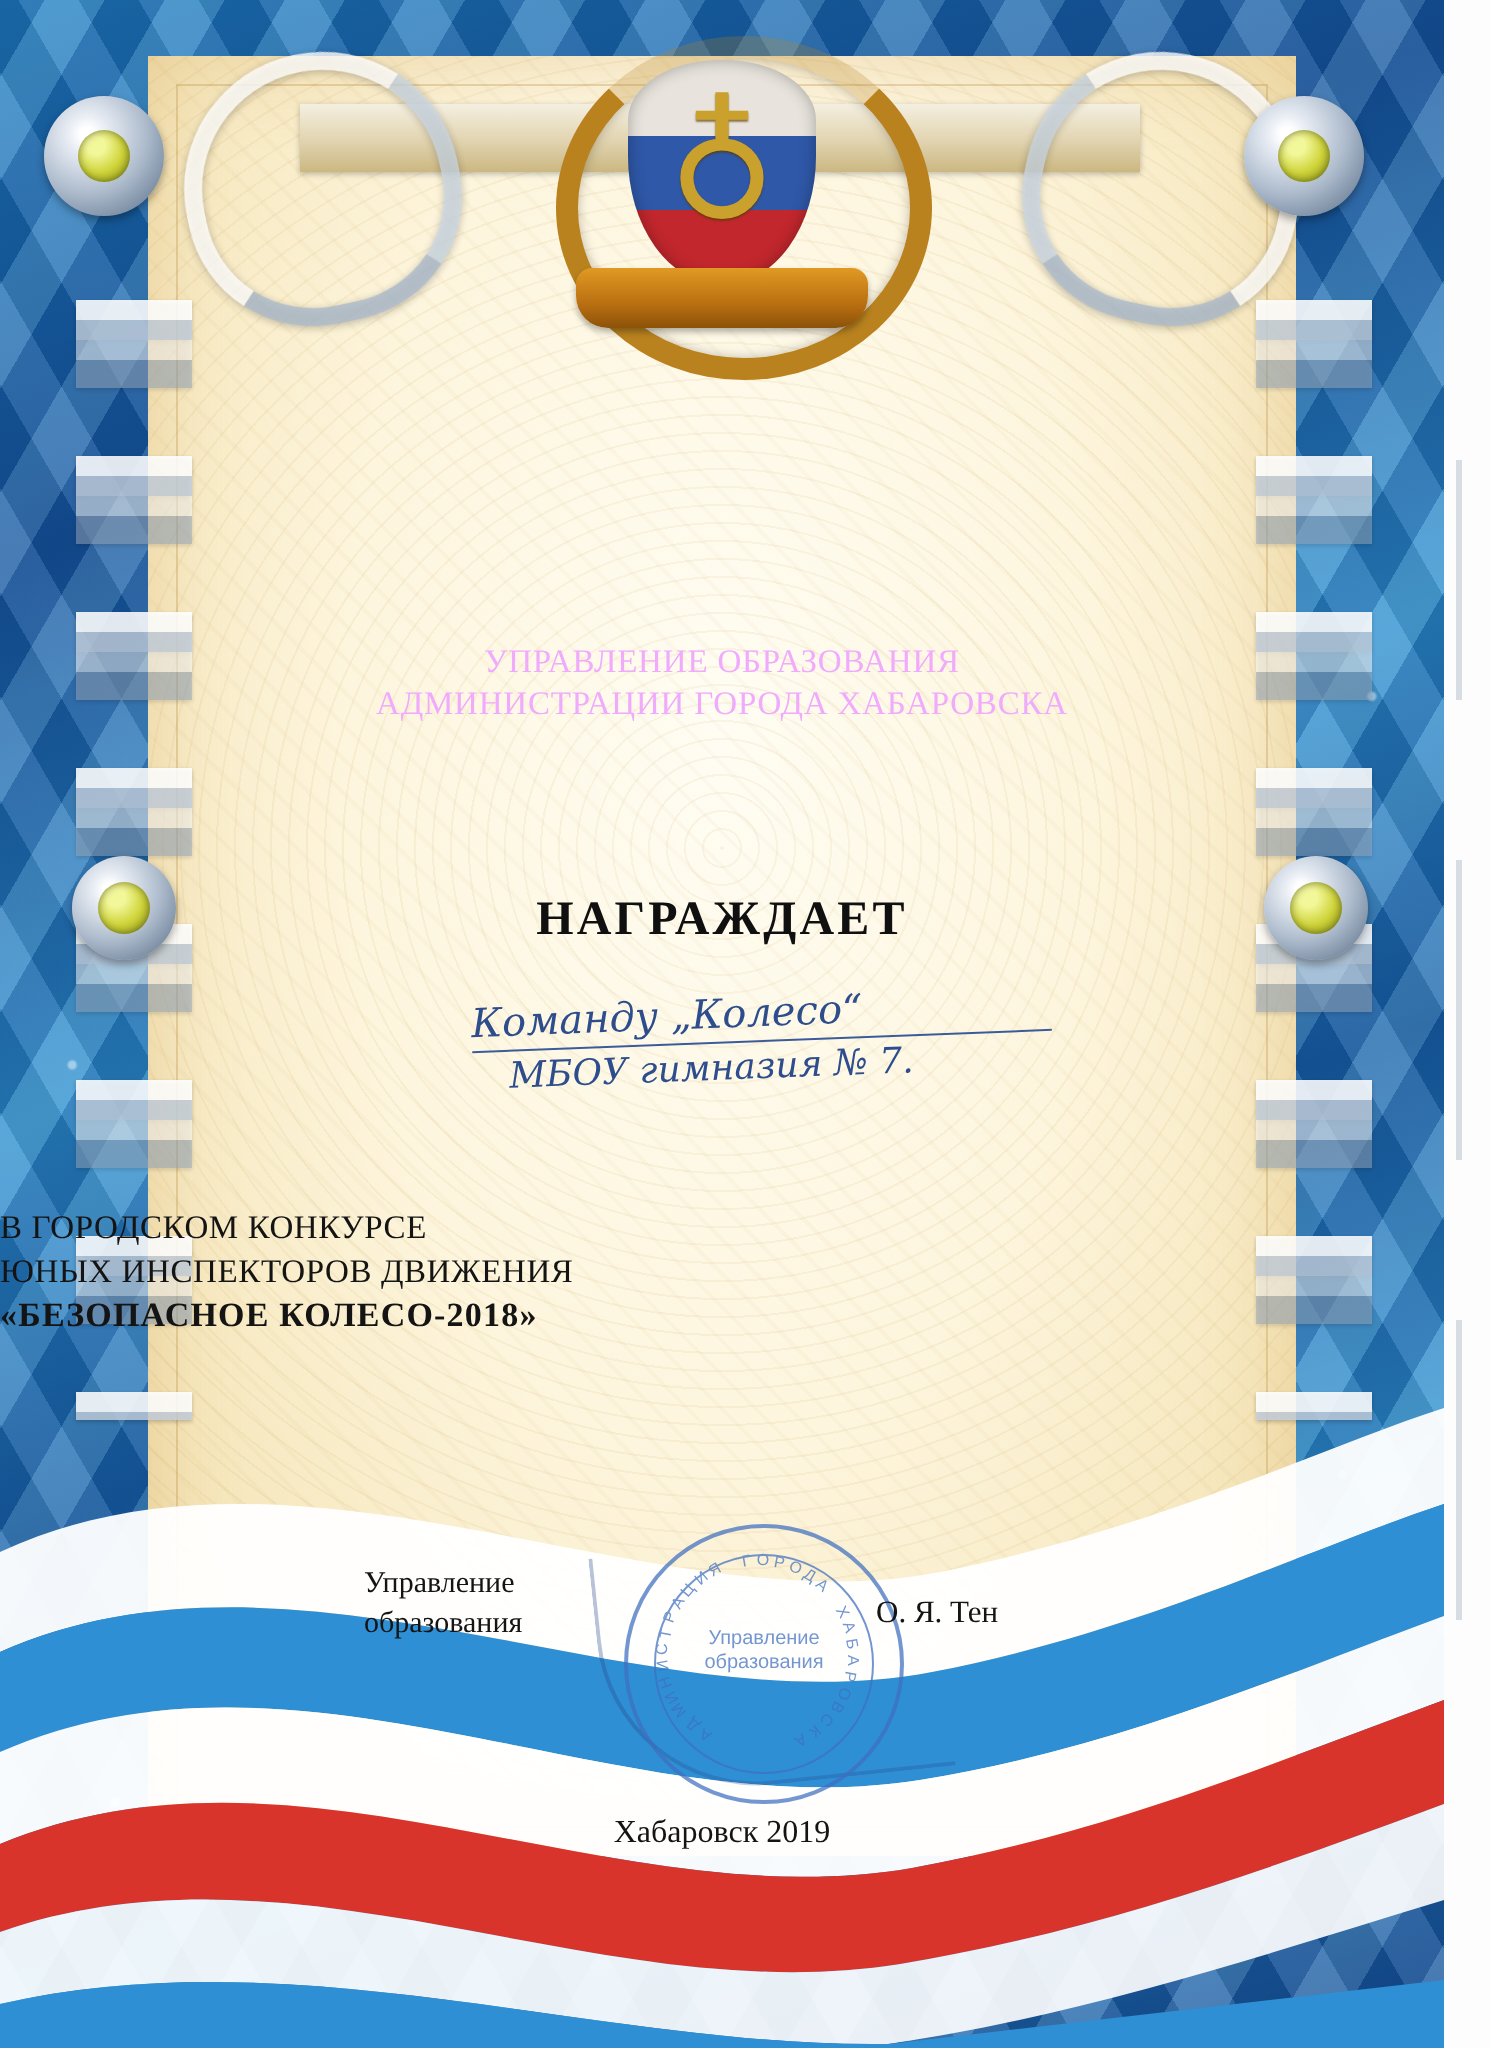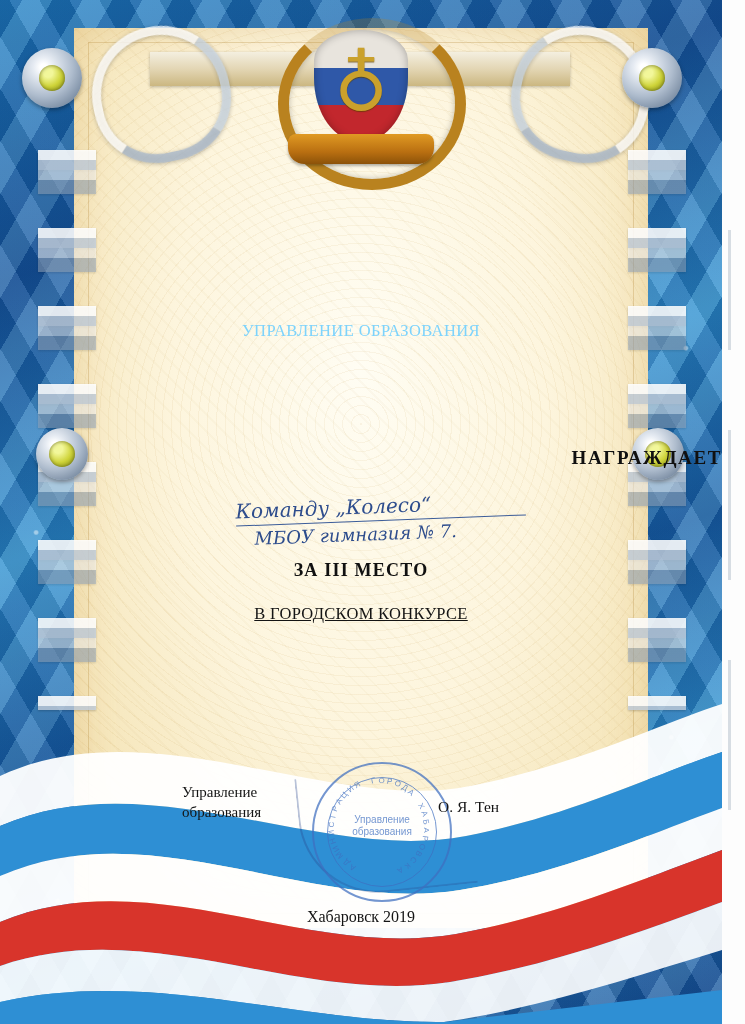--- a/index.html
+++ b/index.html
@@ -207,27 +207,27 @@
     -webkit-text-fill-color: transparent;
     text-shadow: 0 2px 1px rgba(255,255,255,.45);
   }
   .org {
     position: absolute;
     left: 0; top: 320px; width: 722px;
     text-align: center;
     font-size: 16.5px;
     line-height: 21px;
     letter-spacing: .4px;
-    color: #7dd3fc;
+    color: #f0abfc;
   }
   .awards {
     position: absolute;
     left: 0; top: 447px; width: 722px;
-    text-align: right;
-    font-size: 19px;
+    text-align: center;
+    font-size: 24px;
     font-weight: bold;
     letter-spacing: 1.6px;
     color: #101010;
   }
   .handwriting {
     position: absolute;
     left: 236px; top: 493px;
     width: 290px;
     color: #1d3f86;
     font-family: "DejaVu Serif", serif;
@@ -244,26 +244,24 @@
     left: 0; top: 560px; width: 722px;
     text-align: center;
     font-size: 18px;
     font-weight: bold;
     letter-spacing: 1.2px;
     color: #101010;
   }
   .contest {
     position: absolute;
     left: 0; top: 603px; width: 722px;
-    text-align: center;
     font-size: 16.5px;
     line-height: 22px;
     letter-spacing: .3px;
     color: #141414;
-    text-decoration: underline;
   }
   .contest .strong { font-weight: bold; font-size: 17px; letter-spacing: .6px; }
 
   
   .sig-role {
     position: absolute;
     left: 182px; top: 782px;
     font-size: 15px;
     line-height: 20px;
     color: #141414;
@@ -363,33 +361,35 @@
       <div class="wreath"></div>
       <div class="shield">
         <div class="eagle">♁</div>
       </div>
       <div class="ribbon"></div>
     </div>
 
 
     <div class="org">
       <div>УПРАВЛЕНИЕ ОБРАЗОВАНИЯ</div>
+      <div>АДМИНИСТРАЦИИ ГОРОДА ХАБАРОВСКА</div>
     </div>
 
     <div class="awards">НАГРАЖДАЕТ</div>
 
     <div class="handwriting">
       <span class="hand-line-1">Команду „Колесо“</span>
       <span class="hand-line-2">МБОУ гимназия № 7.</span>
     </div>
 
-    <div class="place">ЗА III МЕСТО</div>
 
     <div class="contest">
       <div>В ГОРОДСКОМ КОНКУРСЕ</div>
+      <div>ЮНЫХ ИНСПЕКТОРОВ ДВИЖЕНИЯ</div>
+      <div class="strong">«БЕЗОПАСНОЕ КОЛЕСО-2018»</div>
     </div>
 
     <div class="ribbons">
       <svg width="722" height="334" viewBox="0 0 722 334" xmlns="http://www.w3.org/2000/svg">
         <path d="M0,86 C150,16 330,124 470,96 C580,74 660,34 722,14 L722,62 C650,86 570,126 466,146 C320,174 150,70 0,136 Z" fill="#ffffff" opacity="0.95"></path>
         <path d="M0,136 C150,70 320,174 466,146 C570,126 650,86 722,62 L722,118 C645,146 560,184 460,200 C310,224 150,120 0,186 Z" fill="#2e8fd4"></path>
         <path d="M0,186 C150,120 310,224 460,200 C560,184 645,146 722,118 L722,160 C640,190 556,226 456,244 C306,270 150,170 0,232 Z" fill="#ffffff" opacity="0.96"></path>
         <path d="M0,232 C150,170 306,270 456,244 C556,226 640,190 722,160 L722,212 C636,244 548,276 450,292 C300,316 150,224 0,276 Z" fill="#d8342b"></path>
         <path d="M0,276 C150,224 300,316 450,292 C548,276 636,244 722,212 L722,260 C630,288 540,318 444,332 C300,334 150,278 0,312 Z" fill="#ffffff" opacity="0.9"></path>
         <path d="M0,312 C150,278 300,334 444,332 L722,300 L722,334 L0,334 Z" fill="#2e8fd4"></path>

